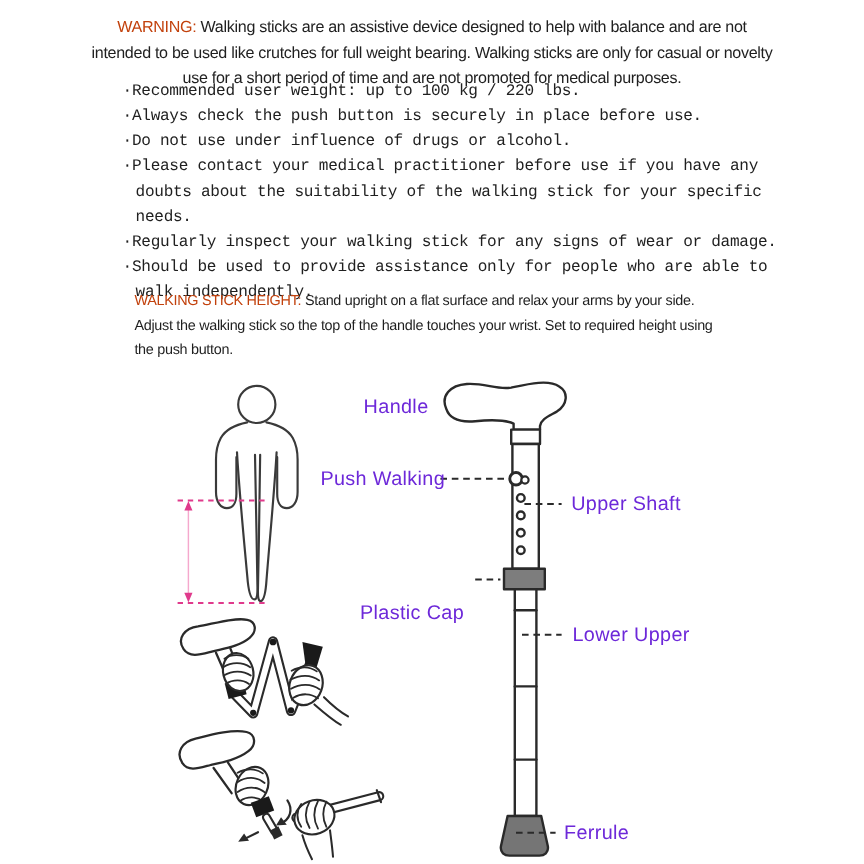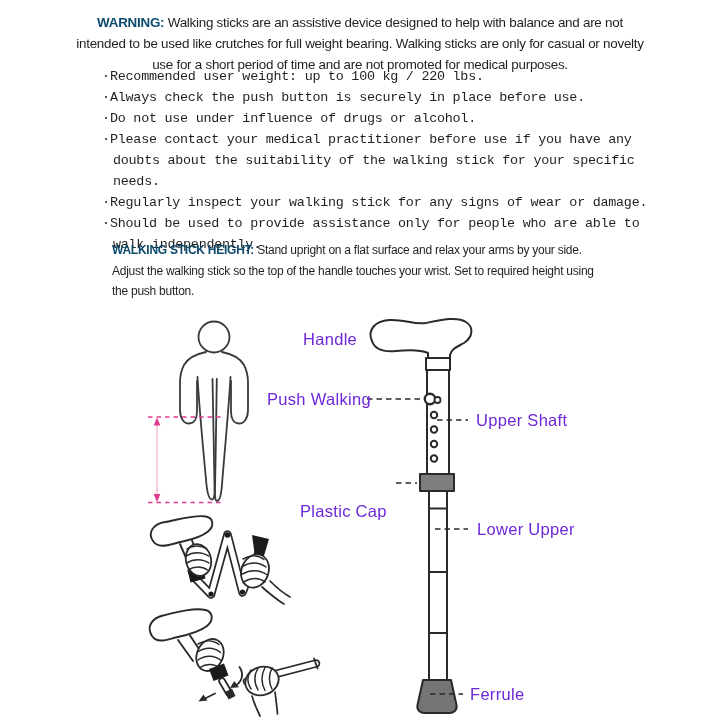--- a/index.html
+++ b/index.html
@@ -5,21 +5,21 @@
   html,body { margin:0; padding:0; background:#fff; }
   #canvas {
     position:relative; width:720px; height:720px; background:#ffffff;
     font-family:"Liberation Sans", sans-serif; color:#1f1f1f; overflow:hidden;
   }
   
   .warn-wrap {
     position:absolute; top:12px; left:72px; width:576px;
     font-size:13.4px; line-height:21px; letter-spacing:-0.25px; text-align:center;
   }
-  .warn-wrap strong, .height-wrap strong { font-weight:bold; color:#0c4a6e; }
+  .warn-wrap strong, .height-wrap strong { font-weight:normal; color:#c2410c; }
   .bullets {
     position:absolute; top:66px; left:102px; width:548px;
     font-size:13.4px; line-height:21px; letter-spacing:-0.25px; text-align:left;font-family:Liberation Mono, monospace;
   }
   .bullet { padding-left:11px; text-indent:-11px; }
   .bullet .dot { display:inline-block; width:8px; text-indent:0; }
   .height-wrap {
     position:absolute; top:240px; left:112px; width:495px;
     font-size:12px; line-height:20.5px; letter-spacing:-0.25px; text-align:left;
   }

